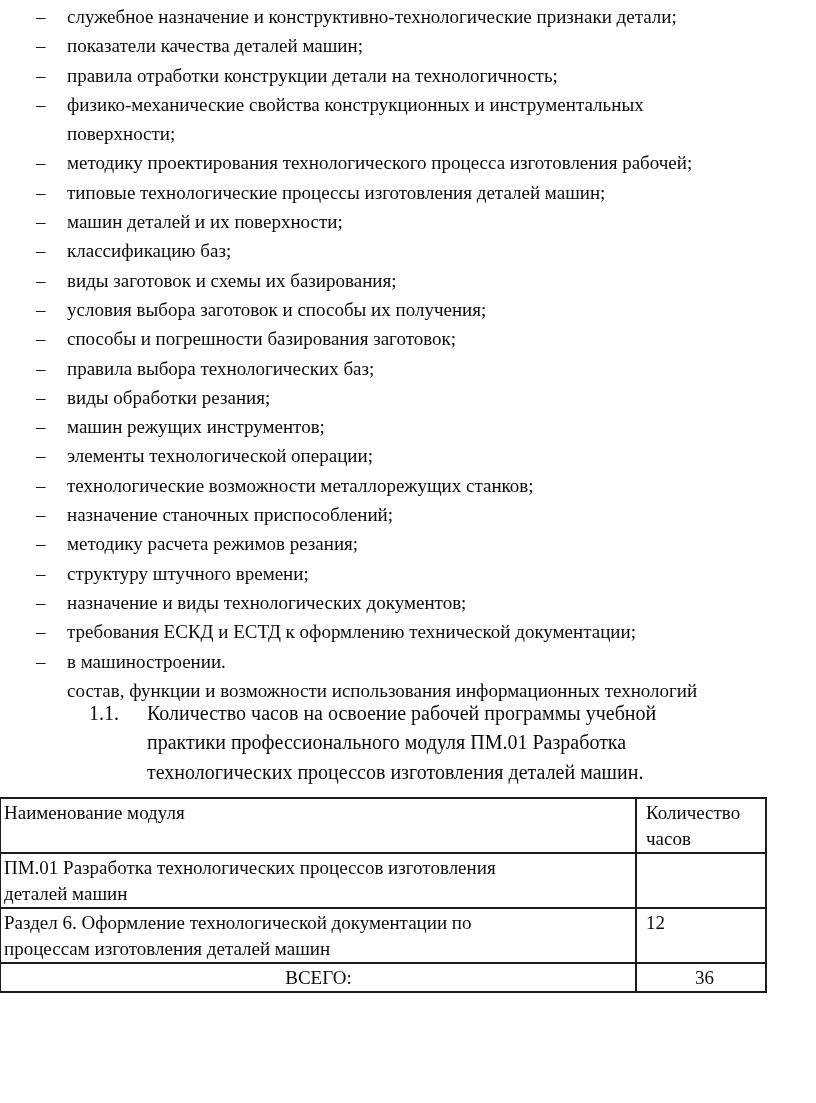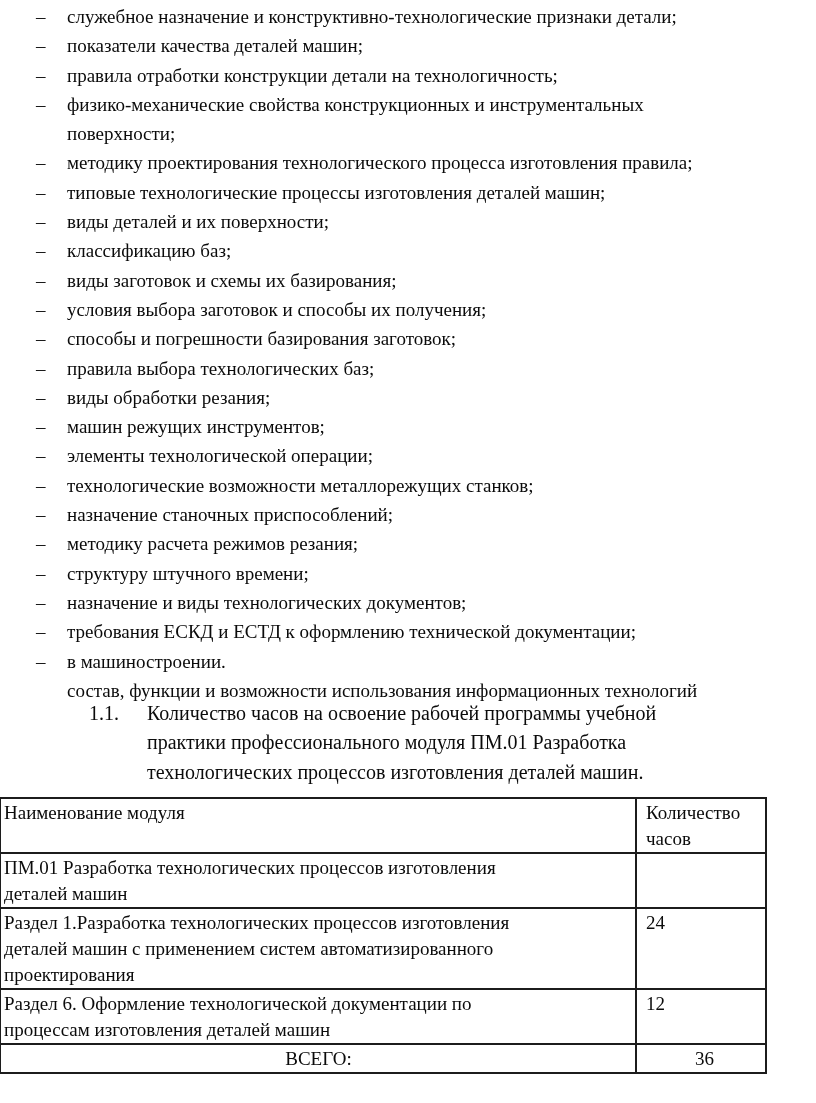--- a/index.html
+++ b/index.html
@@ -117,29 +117,29 @@
         <span class="dash">–</span>
         <div class="line">правила отработки конструкции детали на технологичность;</div>
       </div>
       <div class="list-item">
         <span class="dash">–</span>
         <div class="line">физико-механические свойства конструкционных и инструментальных</div>
         <div class="line">поверхности;</div>
       </div>
       <div class="list-item">
         <span class="dash">–</span>
-        <div class="line">методику проектирования технологического процесса изготовления правила;</div>
+        <div class="line">методику проектирования технологического процесса изготовления рабочей;</div>
       </div>
       <div class="list-item">
         <span class="dash">–</span>
         <div class="line">типовые технологические процессы изготовления деталей машин;</div>
       </div>
       <div class="list-item">
         <span class="dash">–</span>
-        <div class="line">виды деталей и их поверхности;</div>
+        <div class="line">машин деталей и их поверхности;</div>
       </div>
       <div class="list-item">
         <span class="dash">–</span>
         <div class="line">классификацию баз;</div>
       </div>
       <div class="list-item">
         <span class="dash">–</span>
         <div class="line">виды заготовок и схемы их базирования;</div>
       </div>
       <div class="list-item">
@@ -222,28 +222,20 @@
         </tr>
       </tbody>
       <tbody>
           <tr class="t-row-0">
             <td>
               <div class="tline">ПМ.01 Разработка технологических процессов изготовления</div>
               <div class="tline">деталей машин</div>
             </td>
             <td class="hours-cell"></td>
           </tr>
-          <tr class="t-row-1">
-            <td>
-              <div class="tline">Раздел 1.Разработка технологических процессов изготовления</div>
-              <div class="tline">деталей машин с применением систем автоматизированного</div>
-              <div class="tline">проектирования</div>
-            </td>
-            <td class="hours-cell">24</td>
-          </tr>
           <tr class="t-row-2">
             <td>
               <div class="tline">Раздел 6. Оформление технологической документации по</div>
               <div class="tline">процессам изготовления деталей машин</div>
             </td>
             <td class="hours-cell">12</td>
           </tr>
           <tr class="t-row-3">
             <td>
               <div class="tline">ВСЕГО:</div>

